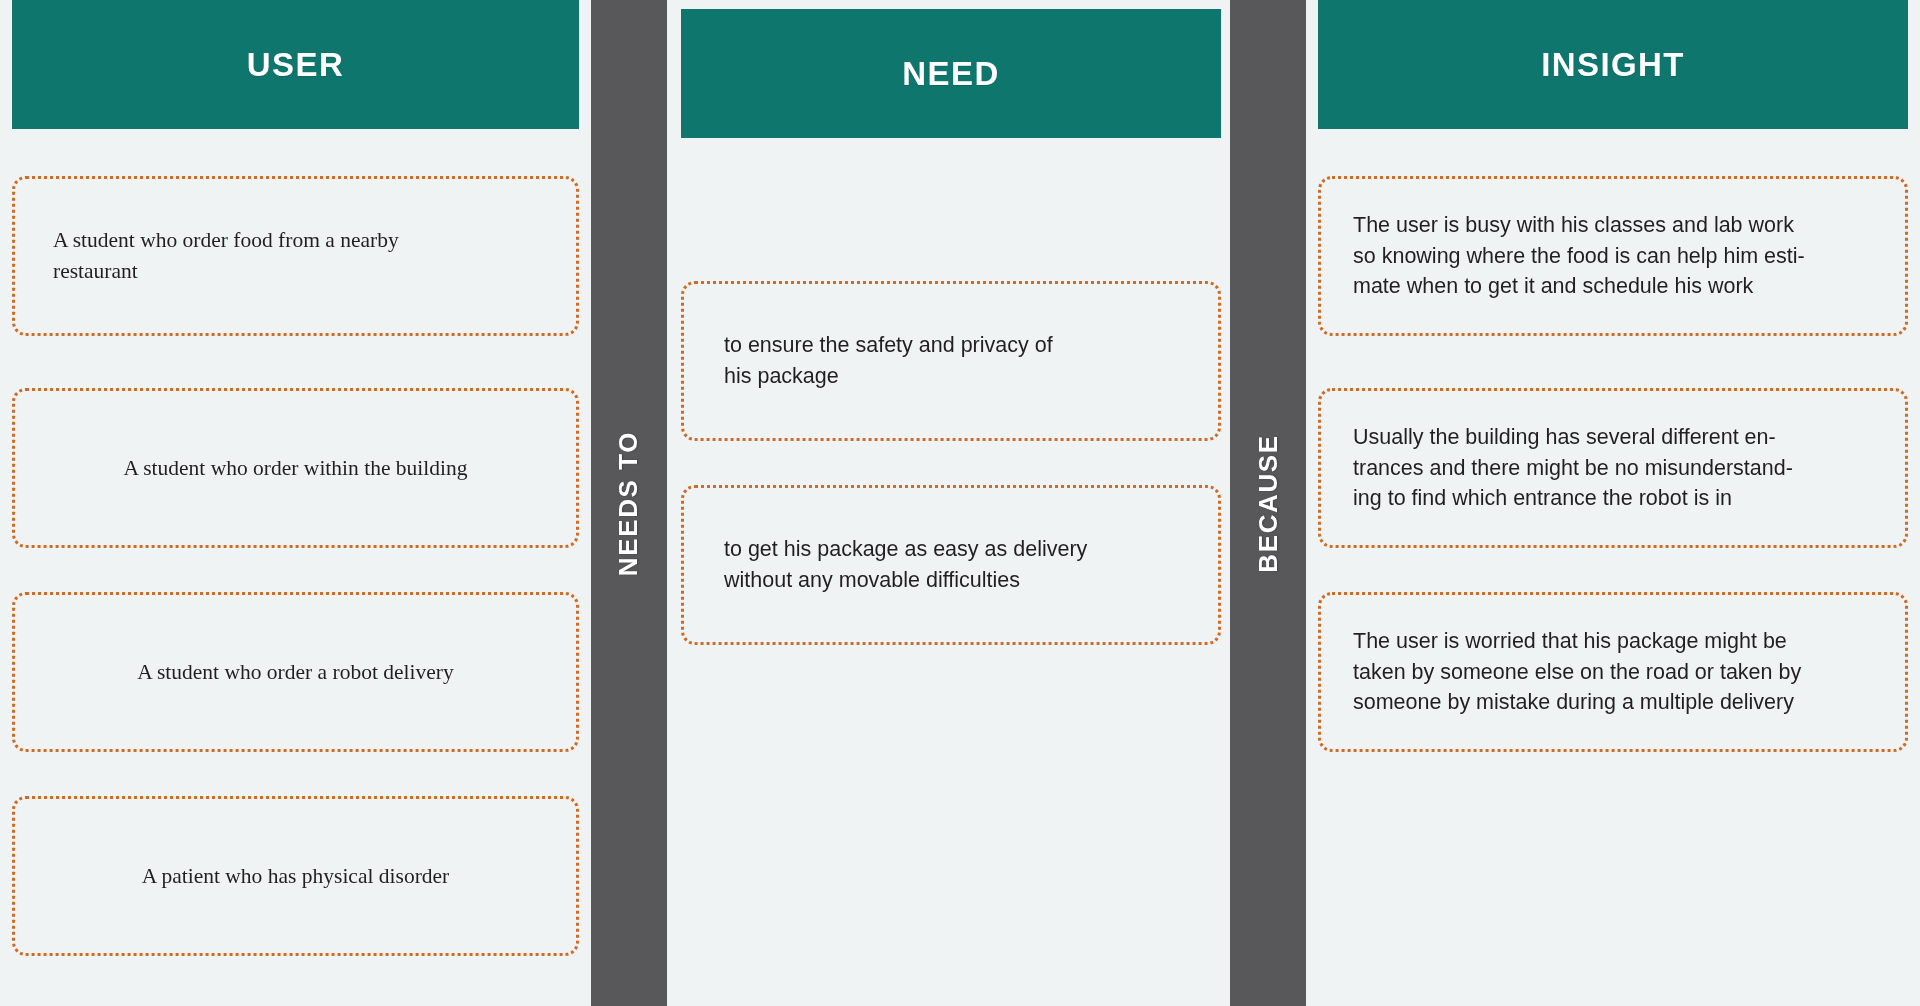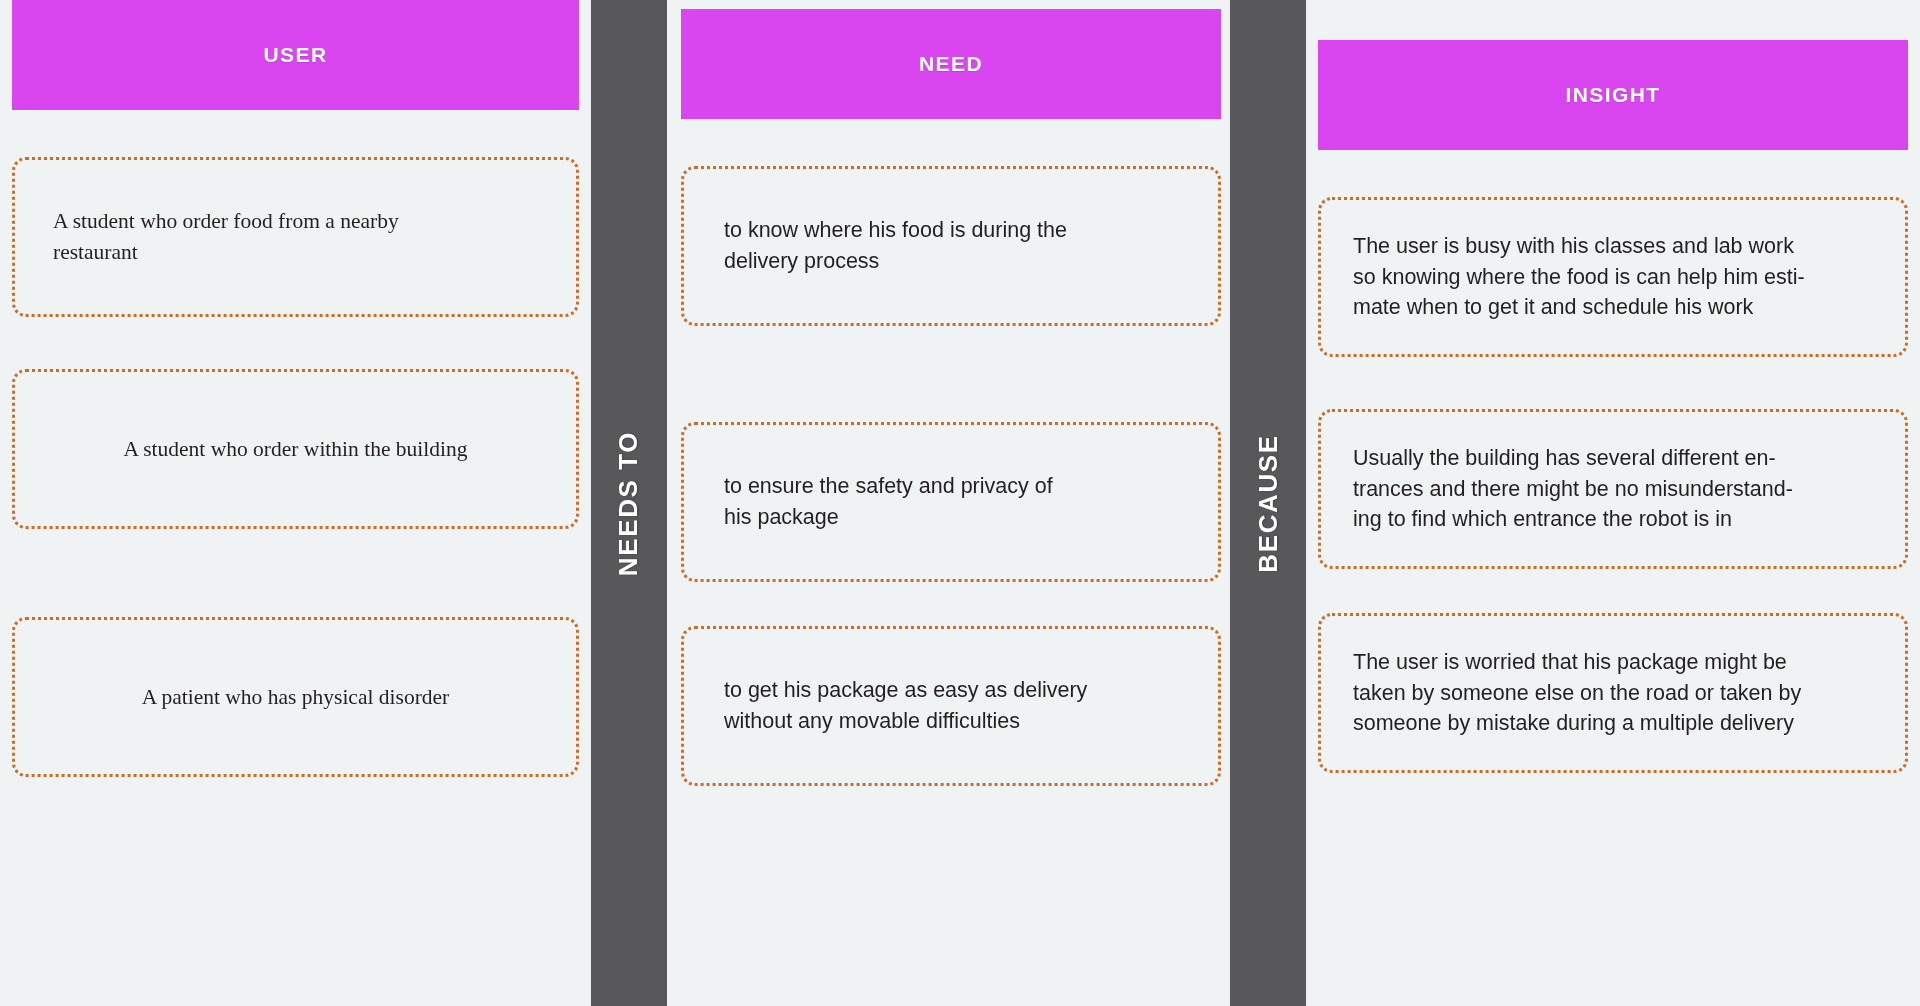--- a/index.html
+++ b/index.html
@@ -27,31 +27,31 @@
   .column {
     position: absolute;
     top: 0;
     bottom: 0;
     display: flex;
     flex-direction: column;
   }
 
   .col-user   { left: 12px;   width: 567px; }
   .col-need   { left: 681px;  width: 540px; margin-top: 9px; }
-  .col-insight{ left: 1318px; width: 590px; margin-top: 40px; }
+  .col-insight{ left: 1318px; width: 590px; }
 
   
   .col-header {
-    height: 110px;
-    background: #d946ef;
+    height: 129px;
+    background: #0f766e;
     color: #ffffff;
     display: flex;
     align-items: center;
     justify-content: center;
-    font-size: 21px;
+    font-size: 33px;
     font-weight: bold;
     letter-spacing: 1.4px;
     flex: 0 0 auto;
     text-shadow: 0 1px 1px rgba(0,0,0,0.12);
   }
 
   
   .card-stack {
     flex: 1 1 auto;
     display: flex;
@@ -138,38 +138,37 @@
     <div class="card-stack">
       <div class="card row-1">
         <span class="card-text">A student who order food from a nearby
 restaurant</span>
       </div>
       <div class="gap-a"></div>
       <div class="card row-2 center">
         <span class="card-text">A student who order within the building</span>
       </div>
       <div class="gap-b"></div>
+      <div class="card row-3 center">
+        <span class="card-text">A student who order a robot delivery</span>
+      </div>
       <div class="gap-c"></div>
       <div class="card row-4 center">
         <span class="card-text">A patient who has physical disorder</span>
       </div>
     </div>
   </div>
 
   <div class="band band-needs-to">
     <span class="band-label">NEEDS TO</span>
   </div>
 
   <div class="column col-need">
     <div class="col-header">NEED</div>
     <div class="card-stack">
-      <div class="card row-1">
-        <span class="card-text">to know where his food is during the
-delivery process</span>
-      </div>
       <div class="gap-a"></div>
       <div class="gap-b"></div>
       <div class="card row-3">
         <span class="card-text">to ensure the safety and privacy of
 his package</span>
       </div>
       <div class="gap-c"></div>
       <div class="card row-4">
         <span class="card-text">to get his package as easy as delivery
 without any movable difficulties</span>

